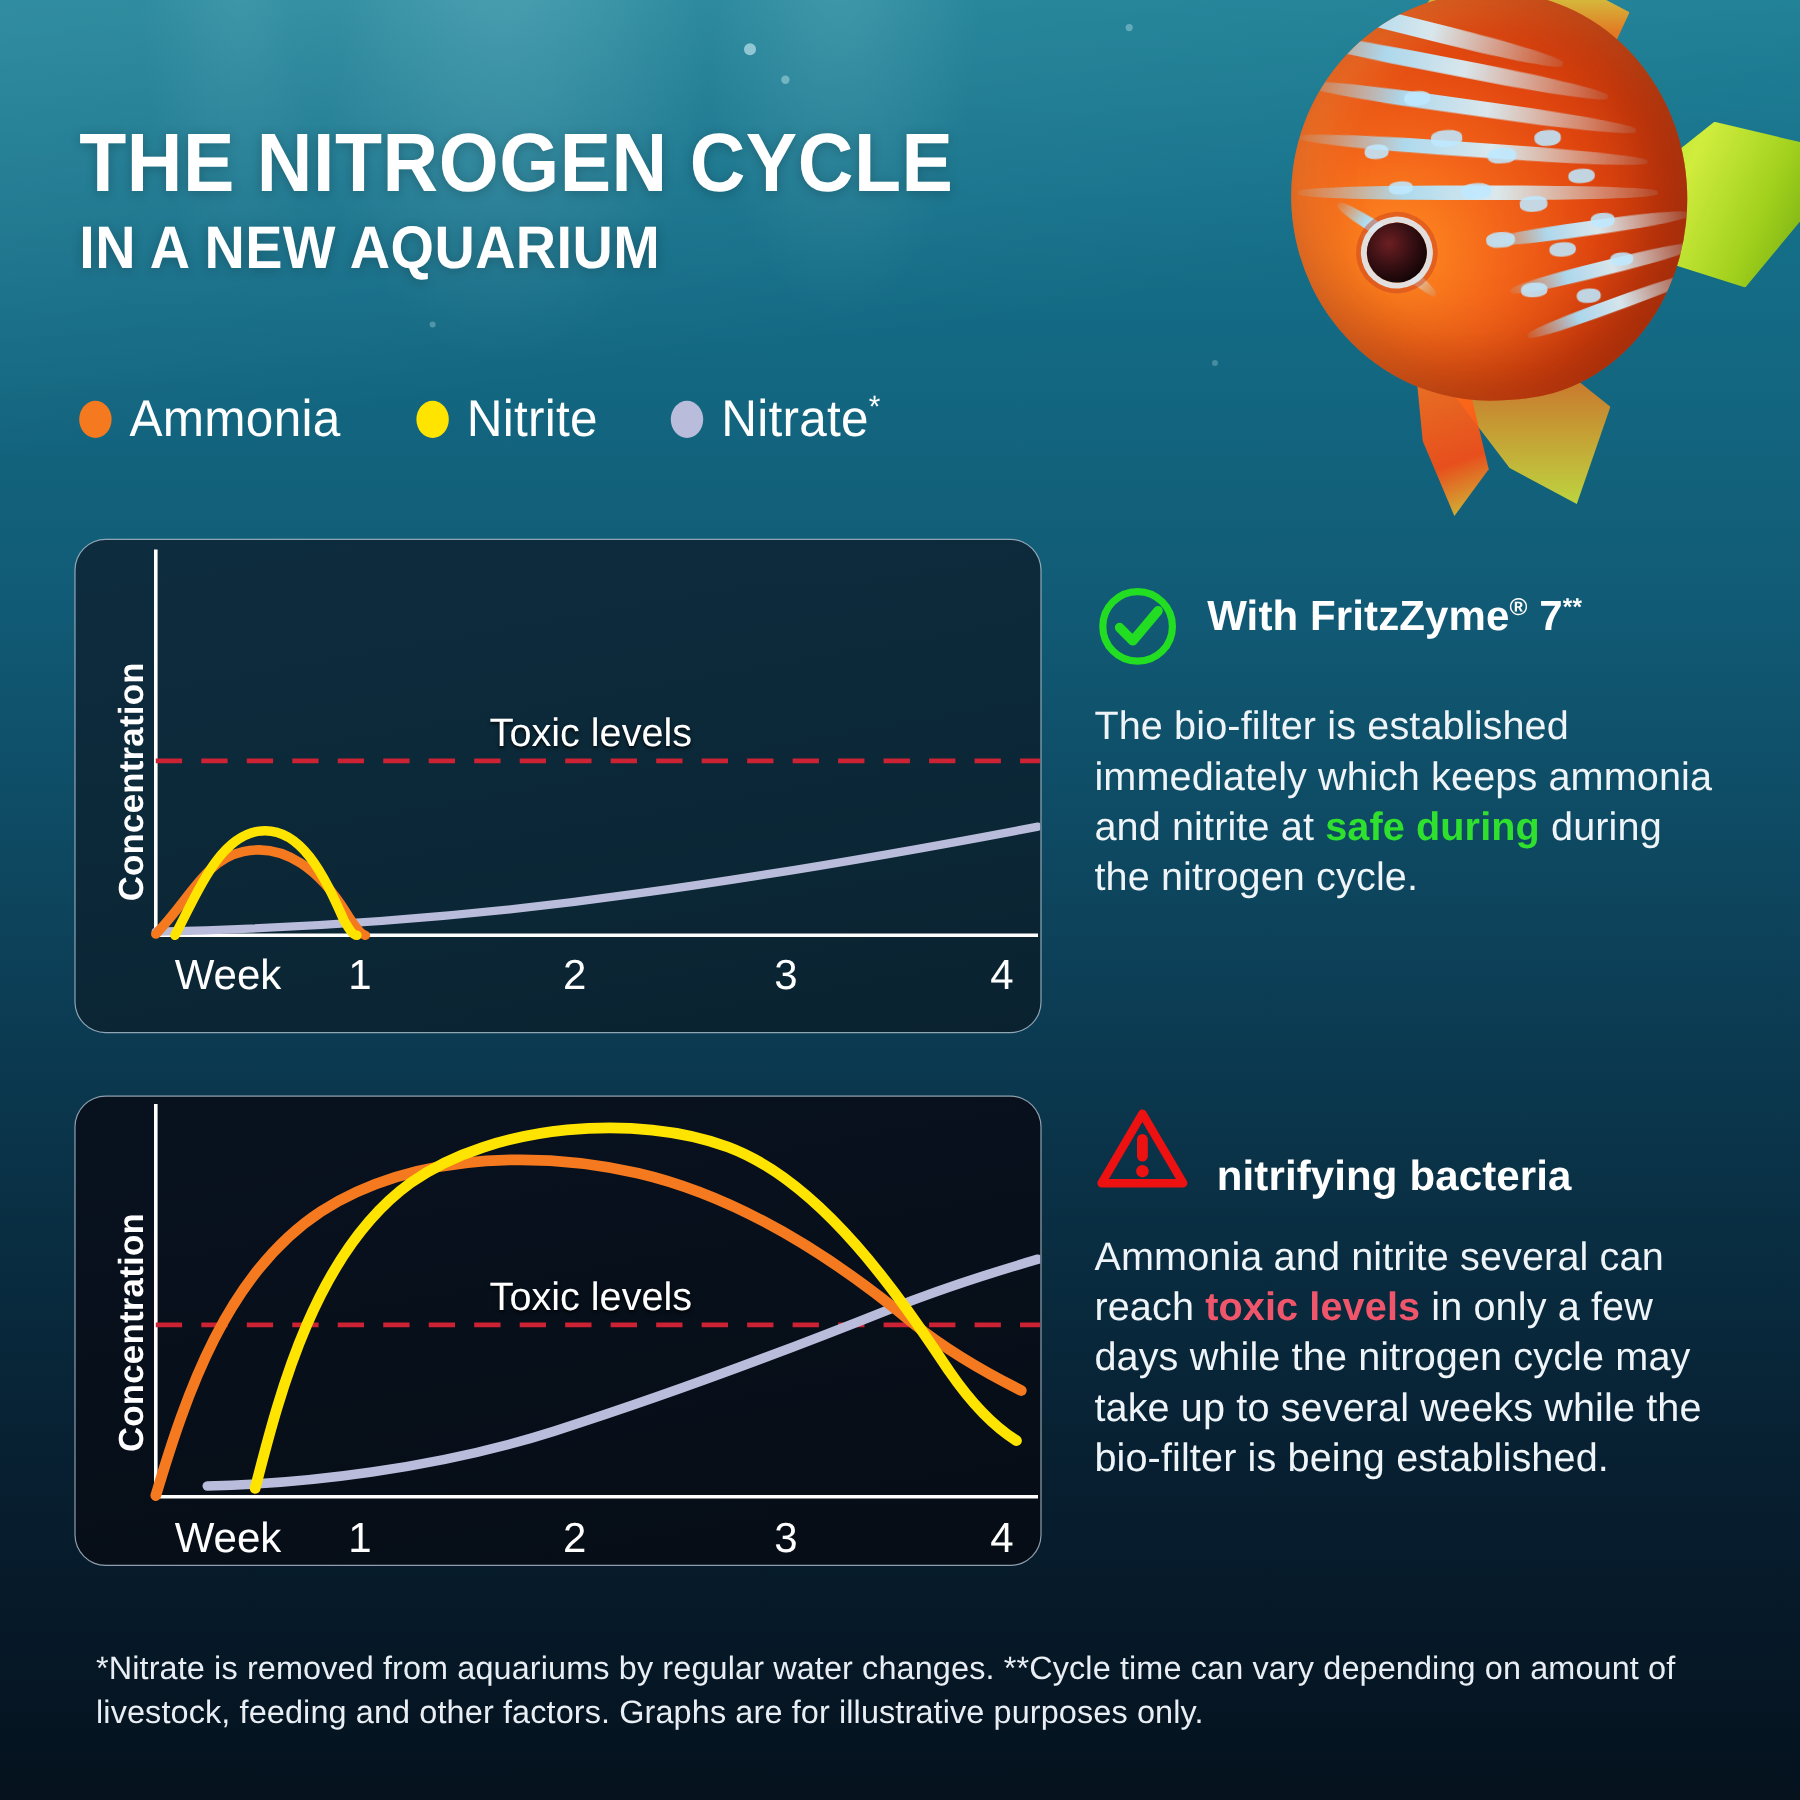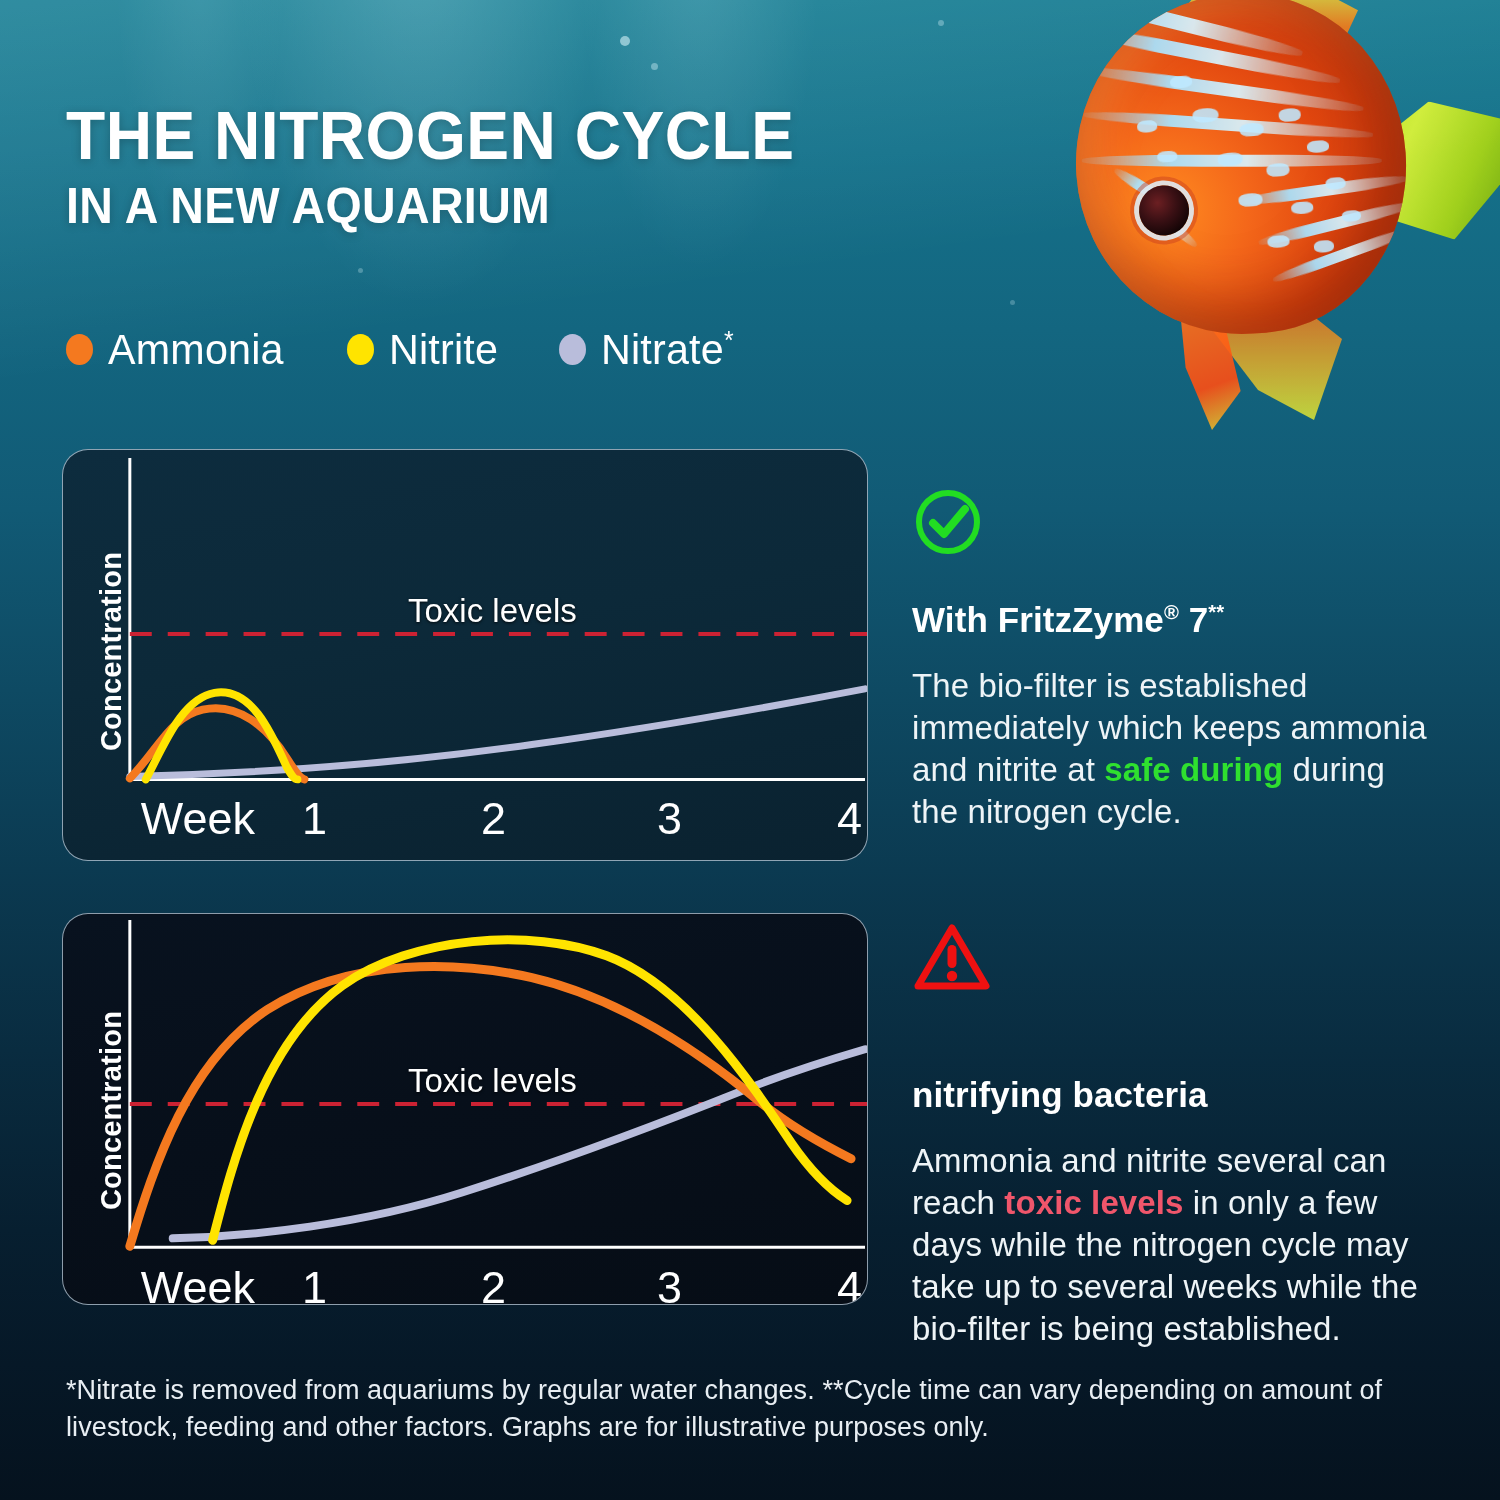--- a/index.html
+++ b/index.html
@@ -137,49 +137,49 @@
     background:linear-gradient(170deg,#08121f 0%,#070f1a 50%,#060d16 100%); }
 
   .chart-svg { position:absolute; left:0; top:0; width:100%; height:100%; }
 
   .axis-label-y {
     position:absolute; color:#ffffff; font-size:29px; font-weight:700;
     letter-spacing:.2px;
     transform-origin:center center;
   }
   .tick-label {
-    position:absolute; color:#ffffff; font-size:45px; font-weight:400;
-    text-align:right;
+    position:absolute; color:#ffffff; font-size:35px; font-weight:400;
+    text-align:center;
   }
   .tick-label.week { font-weight:400; }
   .toxic-text {
     position:absolute; color:#ffffff; font-size:33px; font-weight:400;
     text-shadow:0 1px 3px rgba(0,0,0,.8);
   }
 
   
   .side-block { position:absolute; left:912px; width:520px; }
   #side-1 { top:490px; }
   #side-2 { top:918px; }
-  .side-head { display:flex; align-items:flex-start; gap:38px;flex-direction:column; }
+  .side-head { display:flex; align-items:flex-start; gap:22px; }
   .side-head-text {
     font-size:35px; font-weight:700; color:#ffffff; line-height:1.12;
     letter-spacing:.1px; padding-top:4px;
   }
   .side-head-text sup { font-size:.58em; vertical-align:super; }
   .side-body {
     margin-top:26px; font-size:33px; line-height:1.27; color:#eef4f7;
     font-weight:400; letter-spacing:.1px;
   }
   .hl-green { color:#2fe02f; font-weight:700; }
   .hl-red { color:#f0566b; font-weight:700; }
 
   
   #footnote {
-    position:absolute; left:66px; top:1372px; width:1320px;
+    position:absolute; left:80px; top:1372px; width:1320px;
     font-size:27px; line-height:1.36; color:#e8eef3; font-weight:400;
     letter-spacing:.1px;
   }
 </style>
 </head>
 <body>
 
 <div id="bg">
   <div id="bg-rays"></div>
   <div class="bubble" style="left:620px;top:36px;width:10px;height:10px;"></div>

